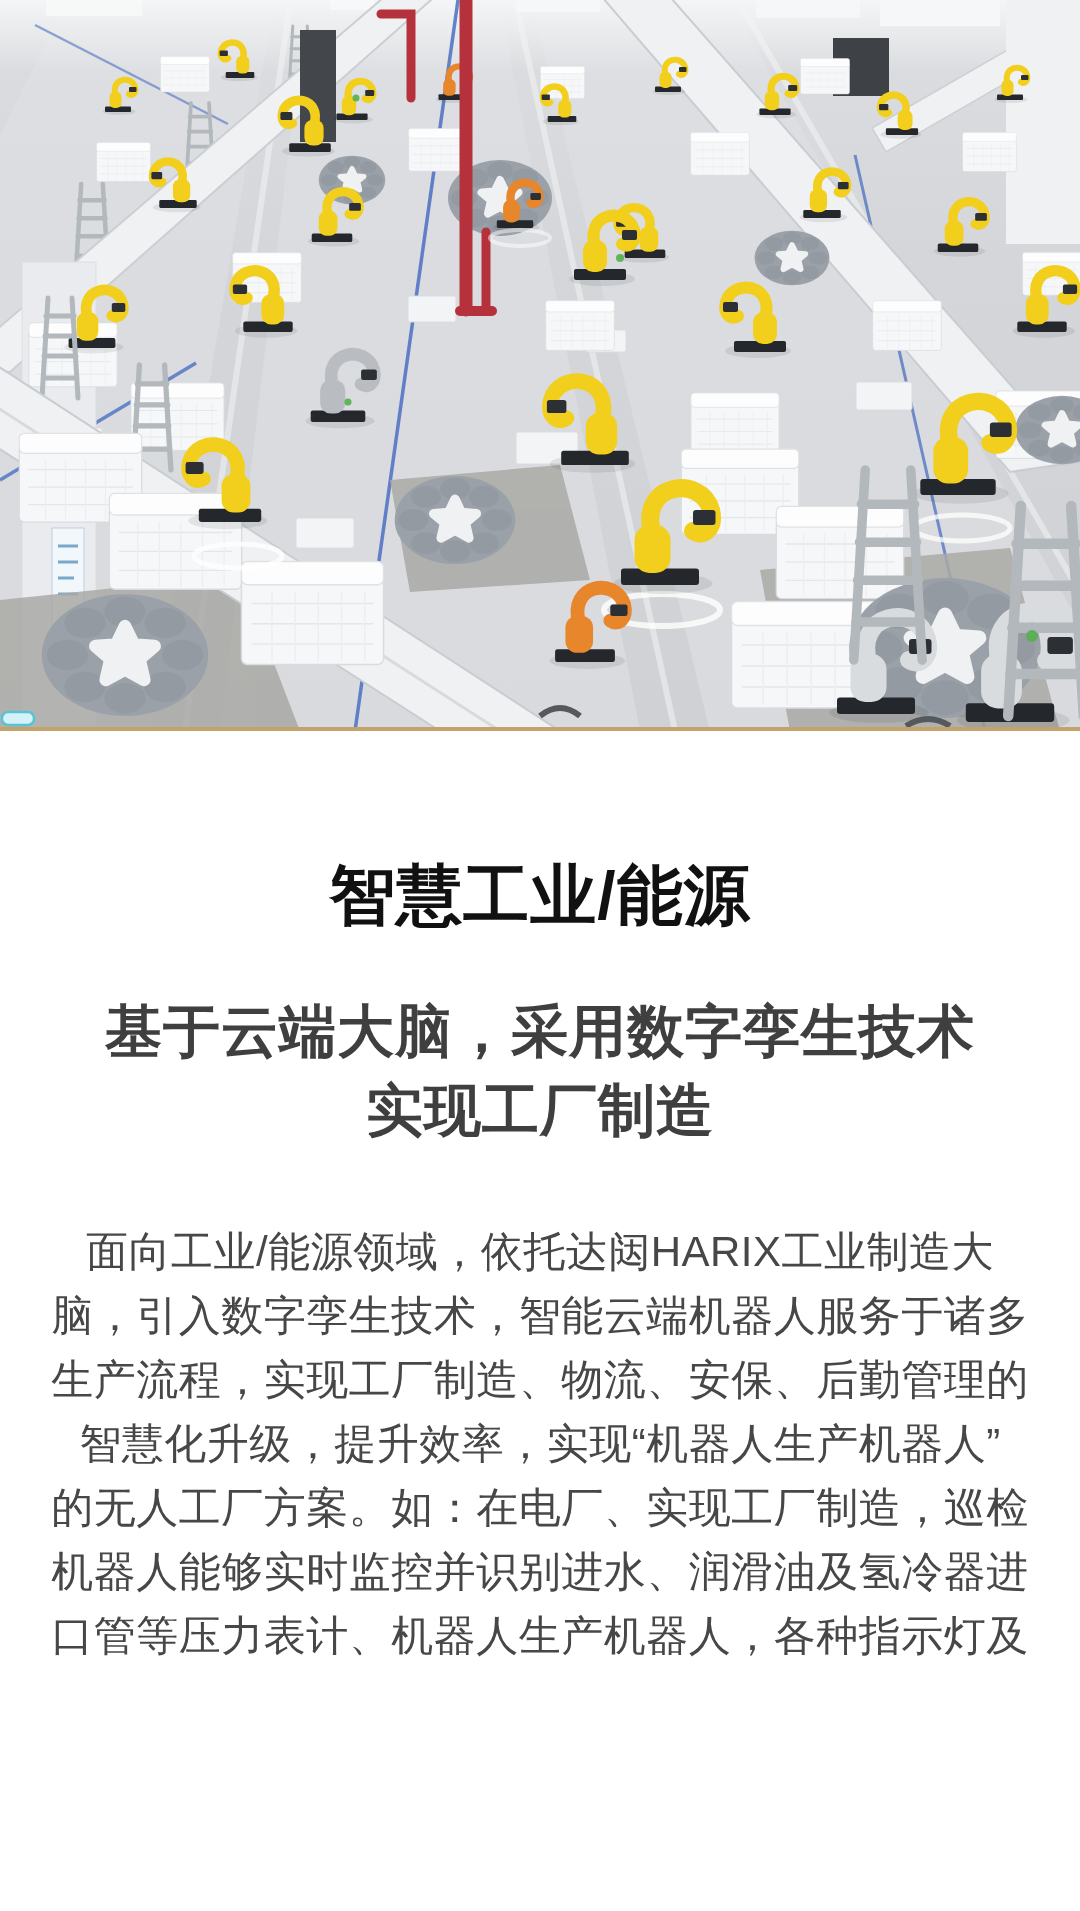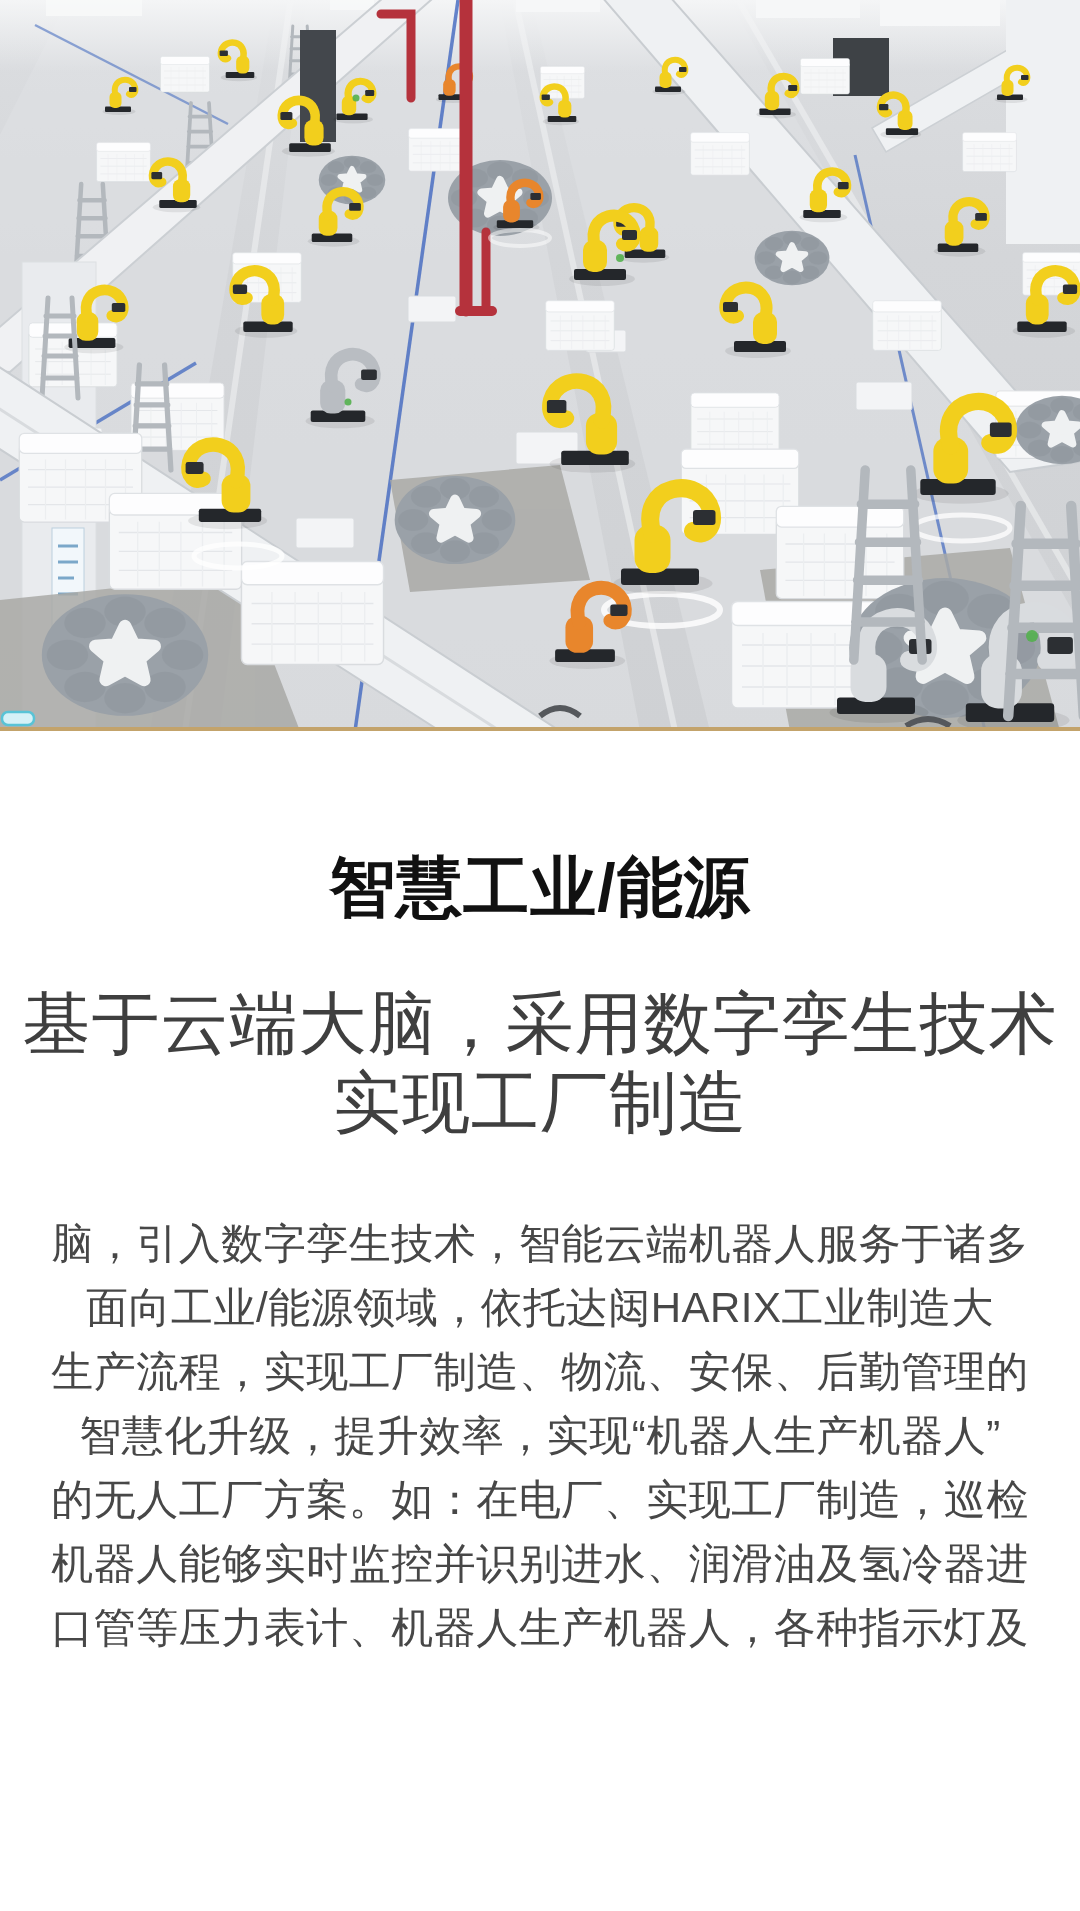--- a/index.html
+++ b/index.html
@@ -16,28 +16,28 @@
 
   
   .ry{color:var(--robot_yellow,#f2cf1d);}
   .ro{color:var(--robot_orange,#e8862c);}
   .rs{color:var(--robot_silver,#bcc0c5);}
   .rw{color:#d9dcdf;}
 
   
   .content{width:1080px;text-align:center;}
   .title{
-    margin:0;padding-top:122px;
+    margin:8px;padding-top:122px;
     font-size:66px;line-height:1.05;font-weight:600;
     color:var(--title_color,#111111);
     letter-spacing:1px;
   }
   .subtitle{margin-top:62px;}
   .subtitle .line{
-    font-size:68px;line-height:79px;font-weight:400;
+    font-size:57px;line-height:79px;font-weight:700;
     color:var(--subtitle_color,#3f3f3f);
     white-space:nowrap;letter-spacing:1px;
   }
   .desc{margin-top:70px;}
   .desc .line{
     font-size:42px;line-height:64px;font-weight:400;
     color:var(--body_color,#474747);
     white-space:nowrap;letter-spacing:0.5px;
   }
 </style>
@@ -279,22 +279,22 @@
 
   <main class="content">
     <h1 class="title">智慧工业/能源</h1>
 
     <div class="subtitle">
       <div class="line">基于云端大脑，采用数字孪生技术</div>
       <div class="line">实现工厂制造</div>
     </div>
 
     <div class="desc">
+      <div class="line">面向工业/能源领域，依托达闼HARIX工业制造大</div>
       <div class="line">脑，引入数字孪生技术，智能云端机器人服务于诸多</div>
-      <div class="line">面向工业/能源领域，依托达闼HARIX工业制造大</div>
       <div class="line">生产流程，实现工厂制造、物流、安保、后勤管理的</div>
       <div class="line">智慧化升级，提升效率，实现“机器人生产机器人”</div>
       <div class="line">的无人工厂方案。如：在电厂、实现工厂制造，巡检</div>
       <div class="line">机器人能够实时监控并识别进水、润滑油及氢冷器进</div>
       <div class="line">口管等压力表计、机器人生产机器人，各种指示灯及</div>
     </div>
   </main>
 </div>
 
 </body></html>

